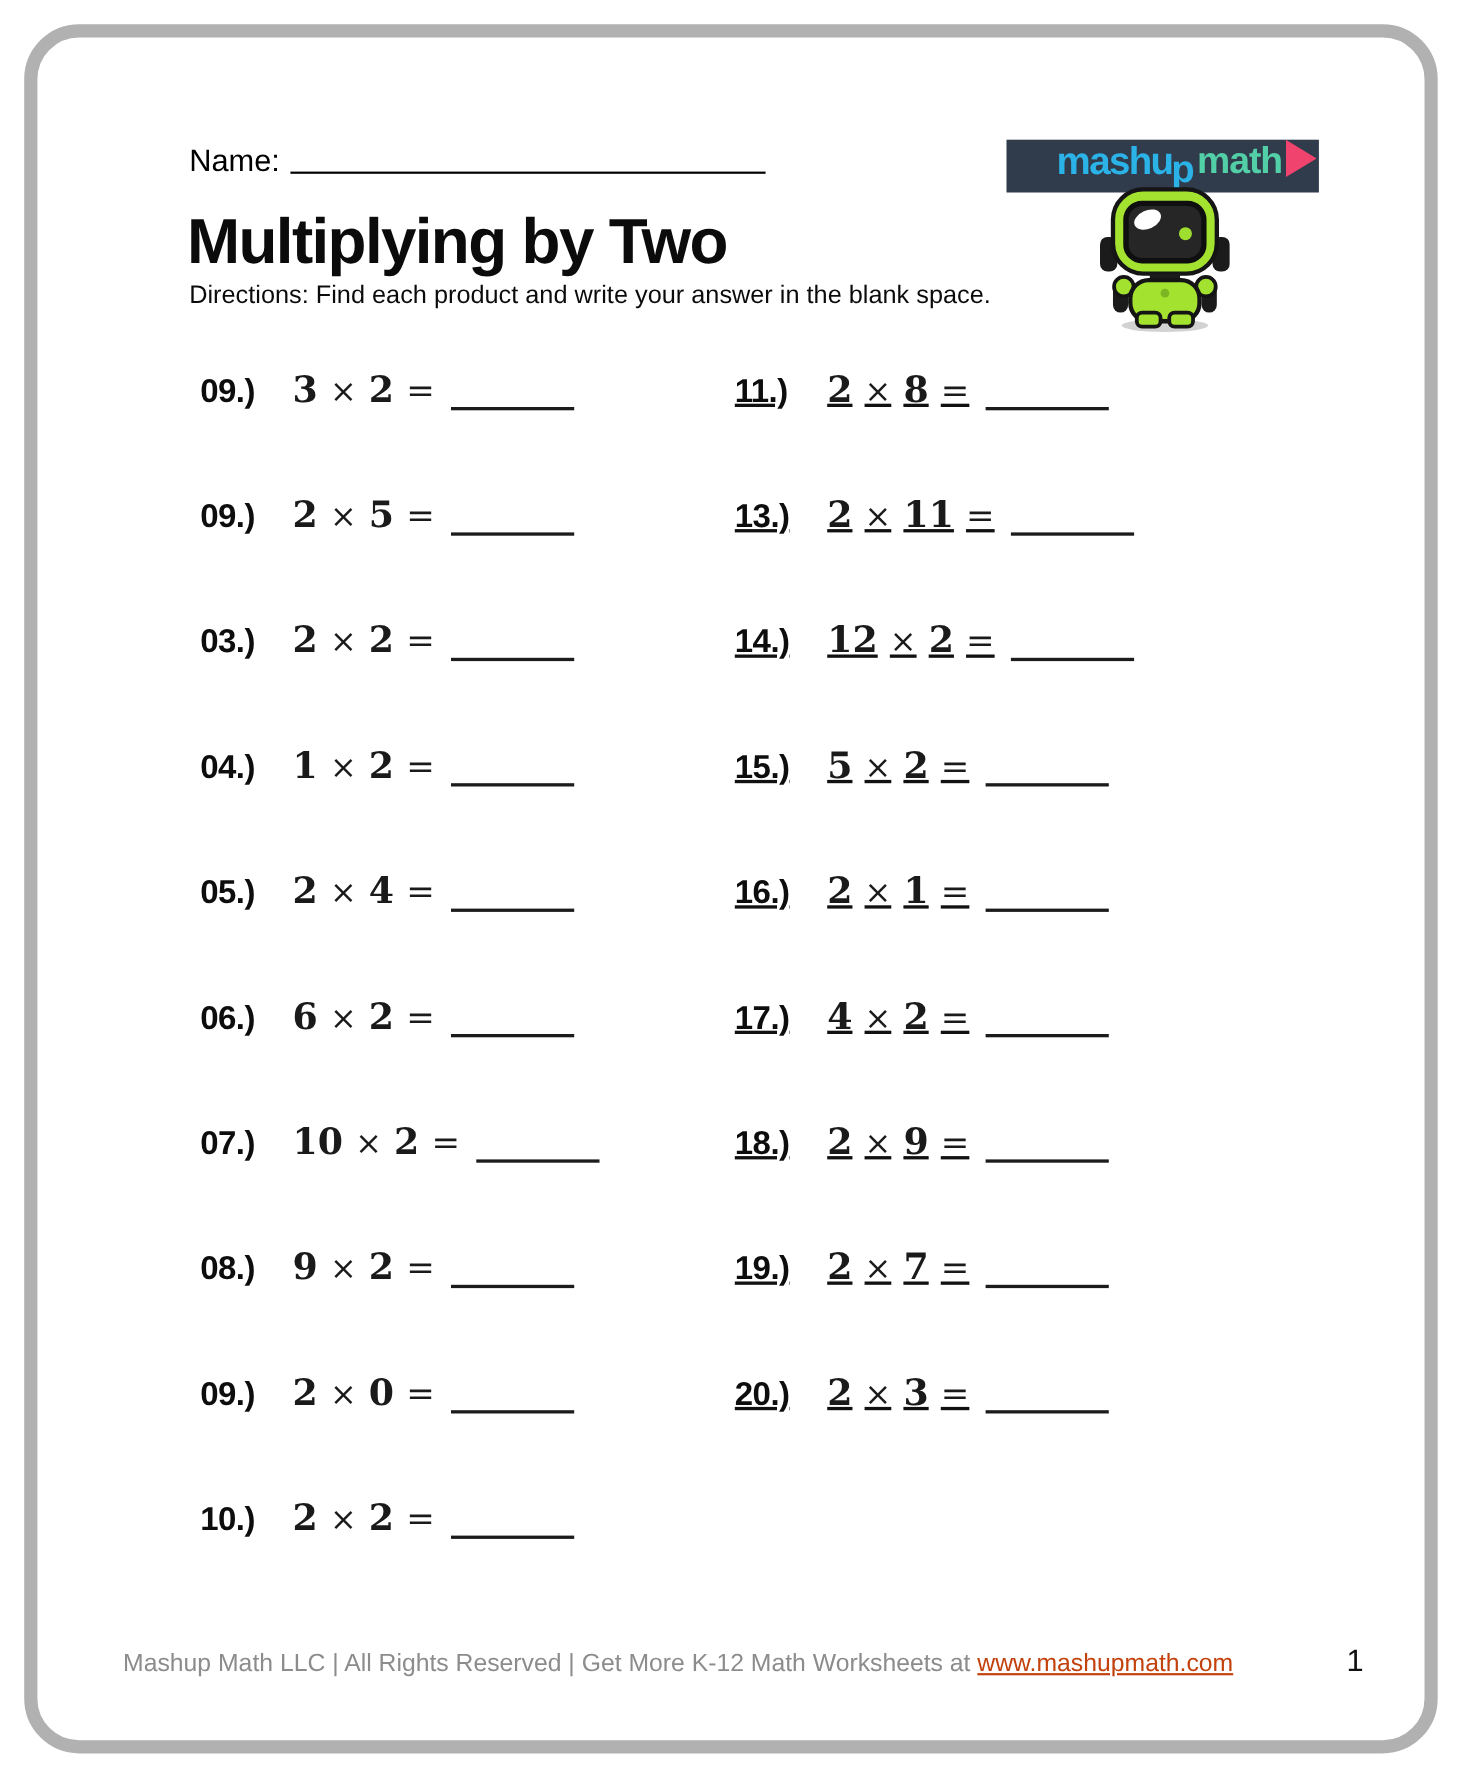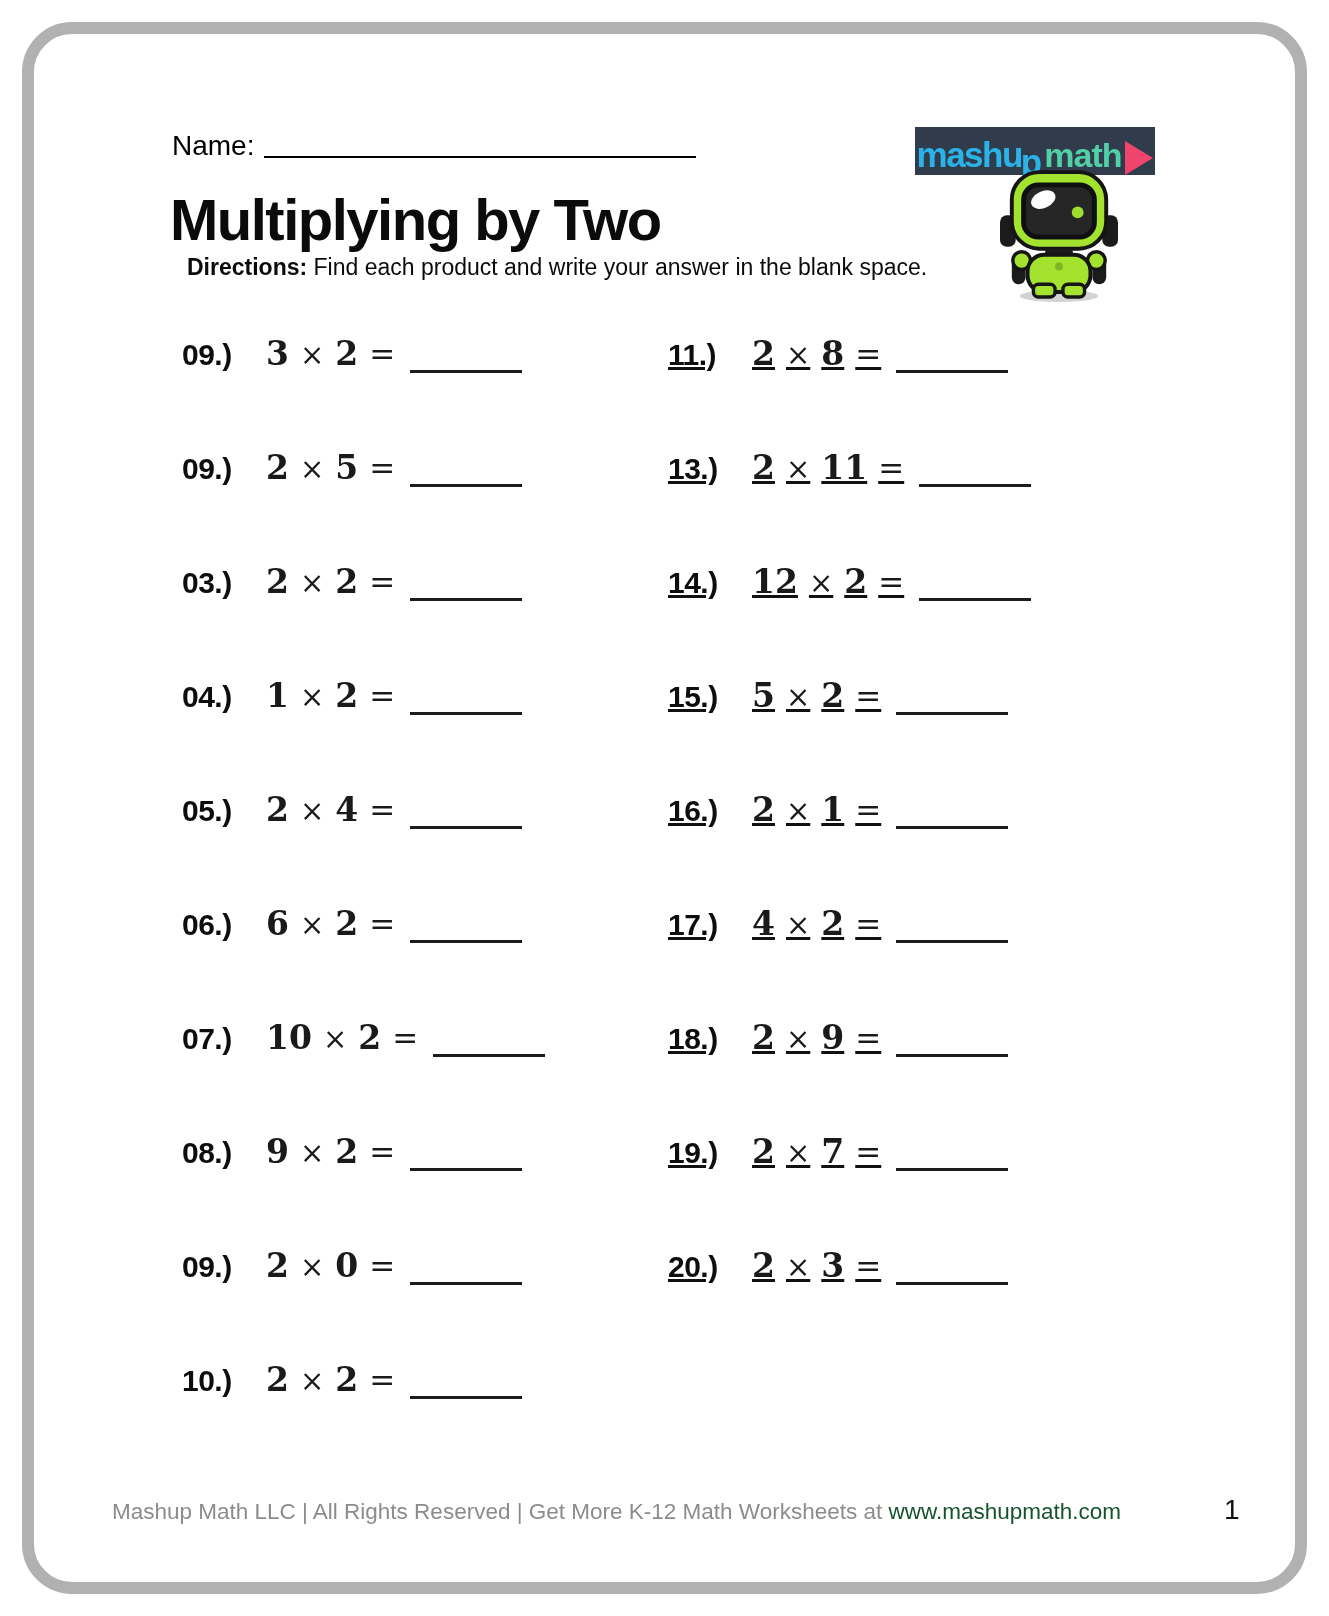--- a/index.html
+++ b/index.html
@@ -10,48 +10,48 @@
   .page-frame {
     position:absolute; left:22px; top:22px; right:22px; bottom:22px;
     border:12px solid #b1b1b1; border-radius:50px; background:#fff;
   }
   
   .name-row { position:absolute; left:172px; top:130px; font-size:28px; color:#000; white-space:nowrap; }
   .name-line { display:inline-block; width:432px; border-bottom:2px solid #000; transform:translateY(3px); margin-left:10px; }
   
   .logo {
     position:absolute; left:915px; top:127px; width:240px; height:48px;
-    background:#303B4B; display:flex; align-items:flex-end; justify-content:center; overflow:visible;
+    background:#303B4B; display:flex; align-items:flex-start; justify-content:center; overflow:visible;padding-left:44px;
   }
   .logo .m1 { color:#2BB3E8; font-weight:700; font-size:35px; letter-spacing:-1.5px; }
   .logo .m2 { color:#2BB3E8; font-weight:700; font-size:35px; position:relative; top:7px; left:-1px; }
   .logo .m3 { color:#52CFA6; font-weight:700; font-size:34px; letter-spacing:-1px; margin-left:1px; }
   .logo .play { margin-left:4px; display:block; }
   
   .robot { position:absolute; left:1000px; top:170px; width:118px; height:133px; }
   
   .title { position:absolute; left:170px; top:186px; font-size:58px; font-weight:800; letter-spacing:-1.5px; color:#0b0b0b; }
   .directions { position:absolute; left:172px; top:254px; font-size:23px; color:#0b0b0b; white-space:nowrap; }
-  .directions .dlabel { font-weight:700;margin-left:15px; }
+  .directions .dlabel { font-weight:400; }
   
   .problems-col { position:absolute; top:320px; }
   .problems-col.left  { left:182px; }
   .problems-col.right { left:668px;text-decoration:underline; }
   .problem-row { height:114px; display:flex; align-items:baseline; padding-top:14px; box-sizing:border-box; white-space:nowrap; }
   .pnum { display:inline-block; width:84px; font-weight:800; font-size:30px; letter-spacing:-0.5px; color:#0d0d0d; }
   .peq  { font-family:"DejaVu Serif", serif; font-size:33px; font-weight:700; color:#1a1a1a; }
   .px   { font-weight:400; font-size:29px; margin:0 11px; }
   .peqs { font-weight:400; font-size:31px; margin-left:11px; }
   .pblank { display:inline-block; width:112px; border-bottom:3px solid #1c1c1c; transform:translateY(8px); margin-left:15px; }
   
   .footer {
     position:absolute; left:0; right:0; top:1499px; text-align:center;
     font-size:22.5px; color:#8C8C8C; padding-right:96px; white-space:nowrap;
   }
-  .footer .flink { color:#14532d; }
+  .footer .flink { text-decoration:underline; color:#c2410c; }
   .pagenum { position:absolute; left:1224px; top:1494px; font-size:28px; color:#111; }
 </style>
 </head>
 <body>
 
 <div class="page-frame"></div>
 
 <div class="name-row">
   <span>Name:</span><span class="name-line"></span>
 </div>

